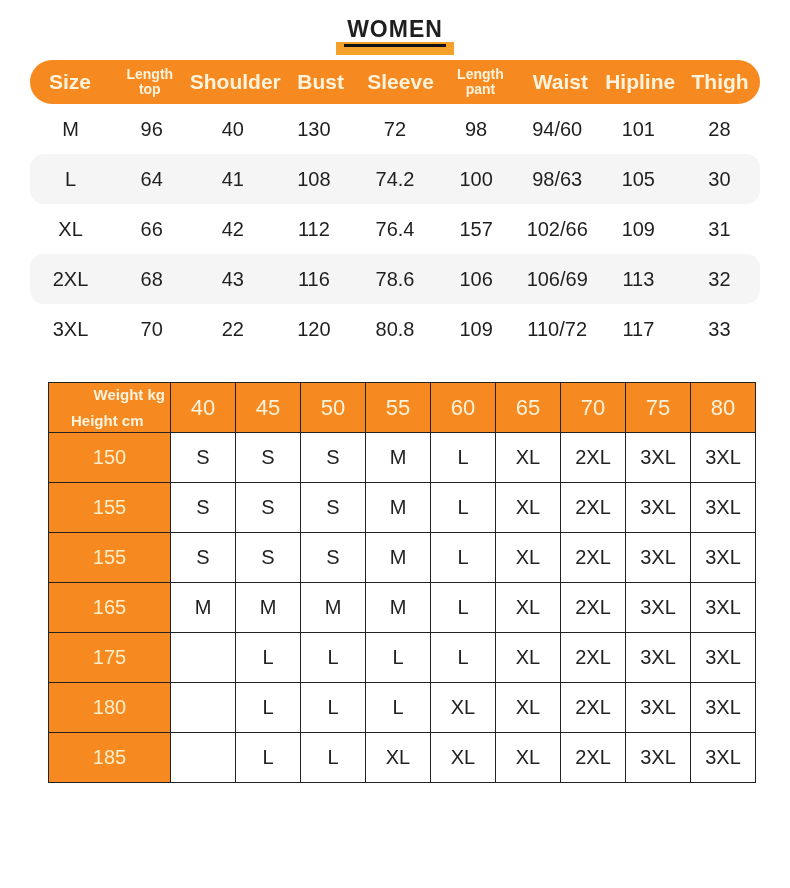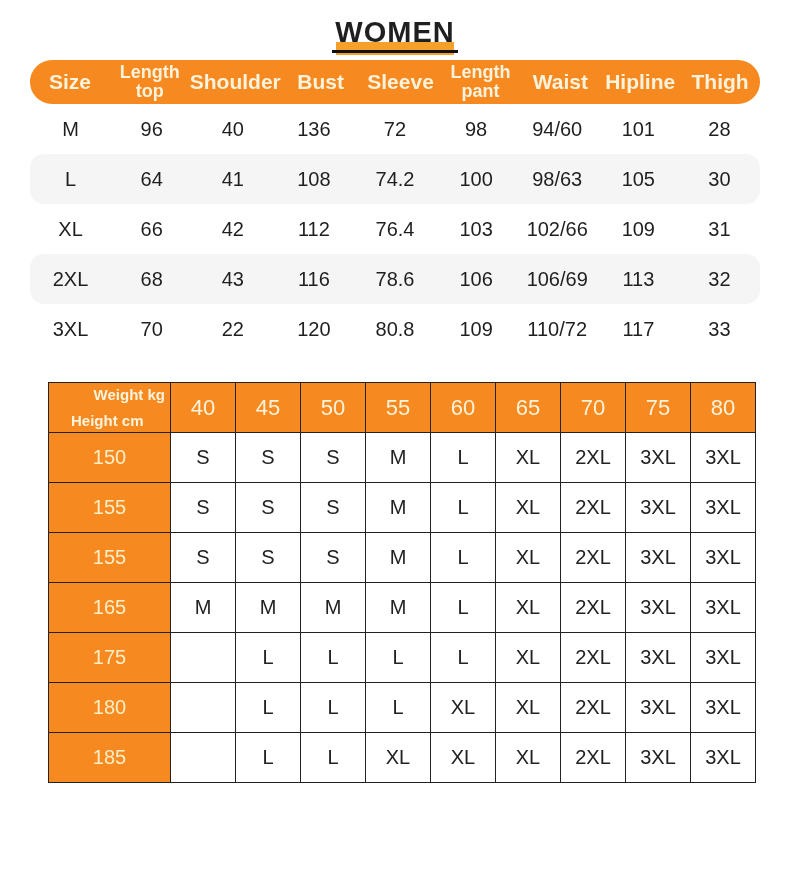--- a/index.html
+++ b/index.html
@@ -17,33 +17,33 @@
     width:790px;height:888px;background:#ffffff;overflow:hidden;
     font-family:"Liberation Sans", sans-serif;color:var(--text);
   }
   
   .title-wrap{position:relative;text-align:center;padding-top:16px;height:52px;}
   .title-bar{
     position:absolute;left:50%;transform:translateX(-50%);
     top:42px;width:118px;height:13px;background:var(--highlight);
   }
   .title-text{
-    position:relative;display:inline-block;font-size:29px;font-weight:bold;
+    position:relative;display:inline-block;font-size:23px;font-weight:bold;
     letter-spacing:1px;border-bottom:3px solid #111;padding:0 3px 1px 3px;
   }
   
   #size-table{margin:8px 30px 0 30px;}
   .t1-head{
     display:grid;grid-template-columns:repeat(9,1fr);
     background:var(--orange);border-radius:28px;height:44px;
     align-items:center;justify-items:center;
     color:var(--cream);font-size:21px;font-weight:600;text-align:center;
   }
   .t1-head .hcell{white-space:pre-line;line-height:1.15;}
-  .t1-head .hcell.small{font-size:18px;line-height:1.05;}
+  .t1-head .hcell.small{font-size:14px;line-height:1.05;}
   .t1-row{
     display:grid;grid-template-columns:repeat(9,1fr);
     height:50px;align-items:center;justify-items:center;
     font-size:20px;text-align:center;
   }
   .t1-row.alt{background:var(--row-gray);border-radius:14px;}
   
   #fit-wrap{margin:28px 35px 0 48px;}
   #fit-wrap table{border-collapse:collapse;table-layout:fixed;width:707px;}
   #fit-wrap th,#fit-wrap td{
@@ -88,21 +88,21 @@
 pant</div>
         <div class="hcell">Waist</div>
         <div class="hcell">Hipline</div>
         <div class="hcell">Thigh</div>
       </div>
     <div id="t1-body">
         <div class="t1-row">
           <div>M</div>
           <div>96</div>
           <div>40</div>
-          <div>136</div>
+          <div>130</div>
           <div>72</div>
           <div>98</div>
           <div>94/60</div>
           <div>101</div>
           <div>28</div>
         </div>
         <div class="t1-row alt">
           <div>L</div>
           <div>64</div>
           <div>41</div>
@@ -112,21 +112,21 @@
           <div>98/63</div>
           <div>105</div>
           <div>30</div>
         </div>
         <div class="t1-row">
           <div>XL</div>
           <div>66</div>
           <div>42</div>
           <div>112</div>
           <div>76.4</div>
-          <div>103</div>
+          <div>157</div>
           <div>102/66</div>
           <div>109</div>
           <div>31</div>
         </div>
         <div class="t1-row alt">
           <div>2XL</div>
           <div>68</div>
           <div>43</div>
           <div>116</div>
           <div>78.6</div>

